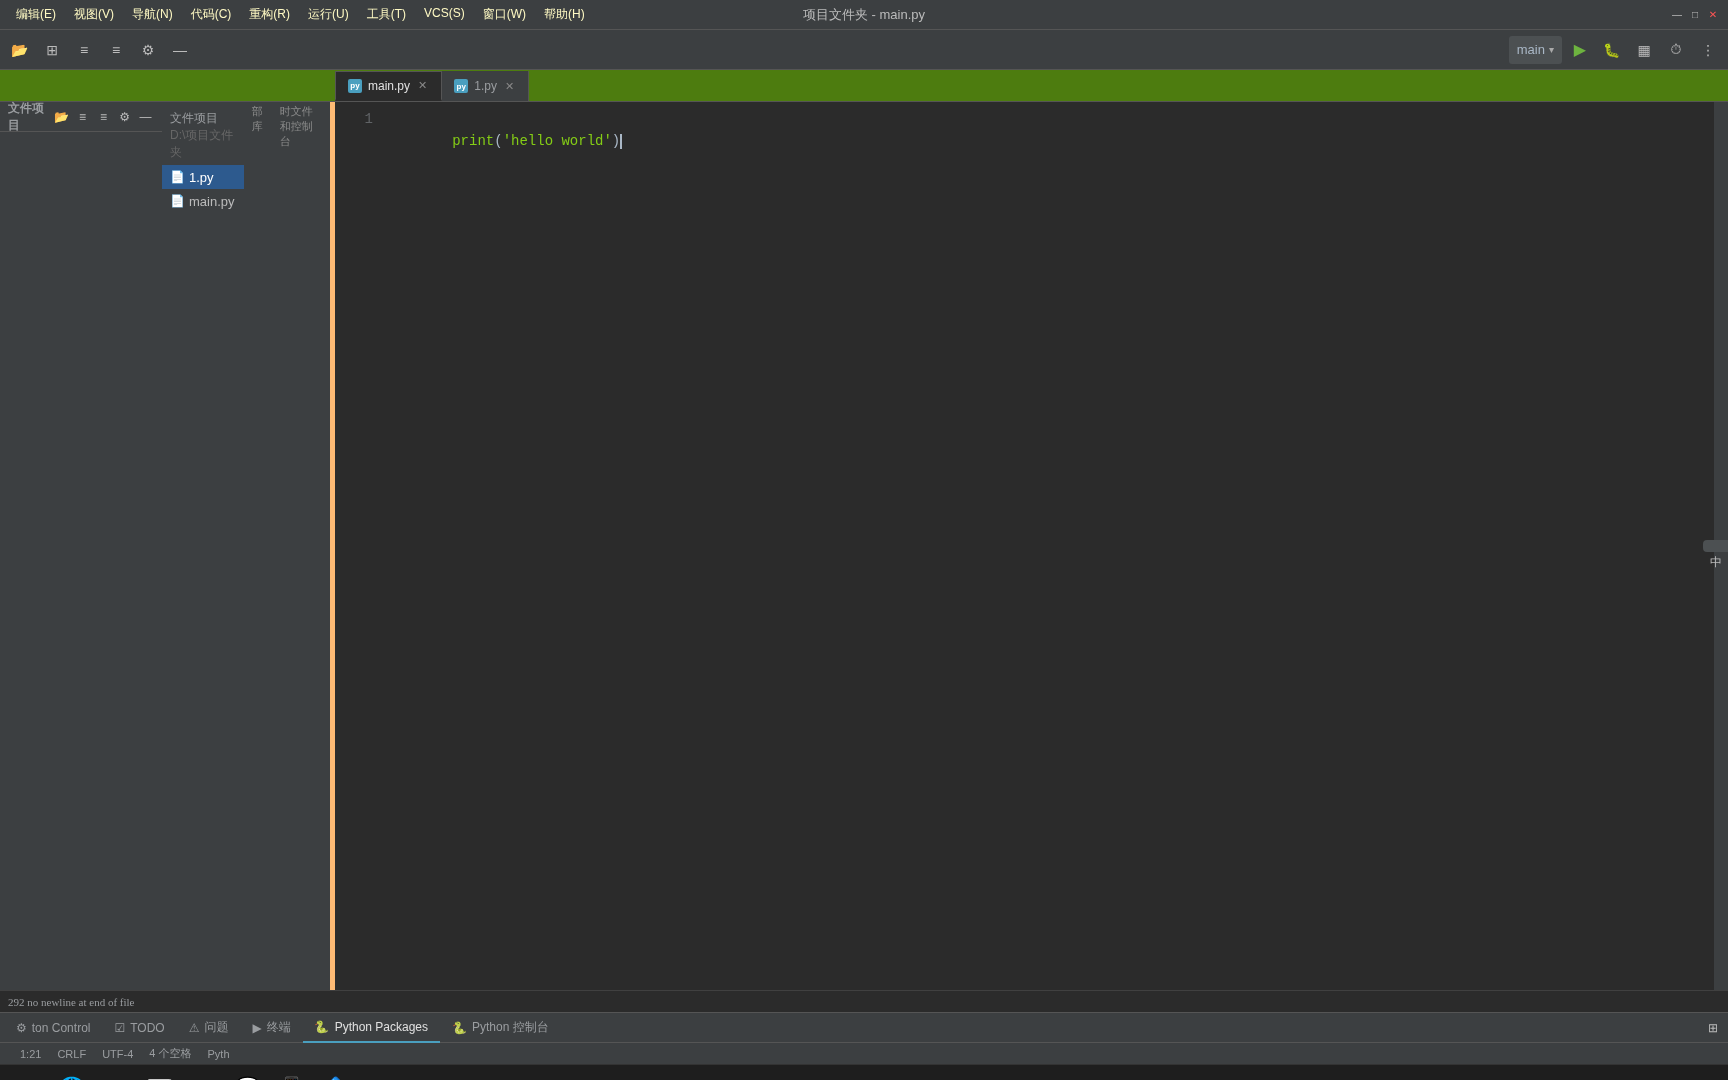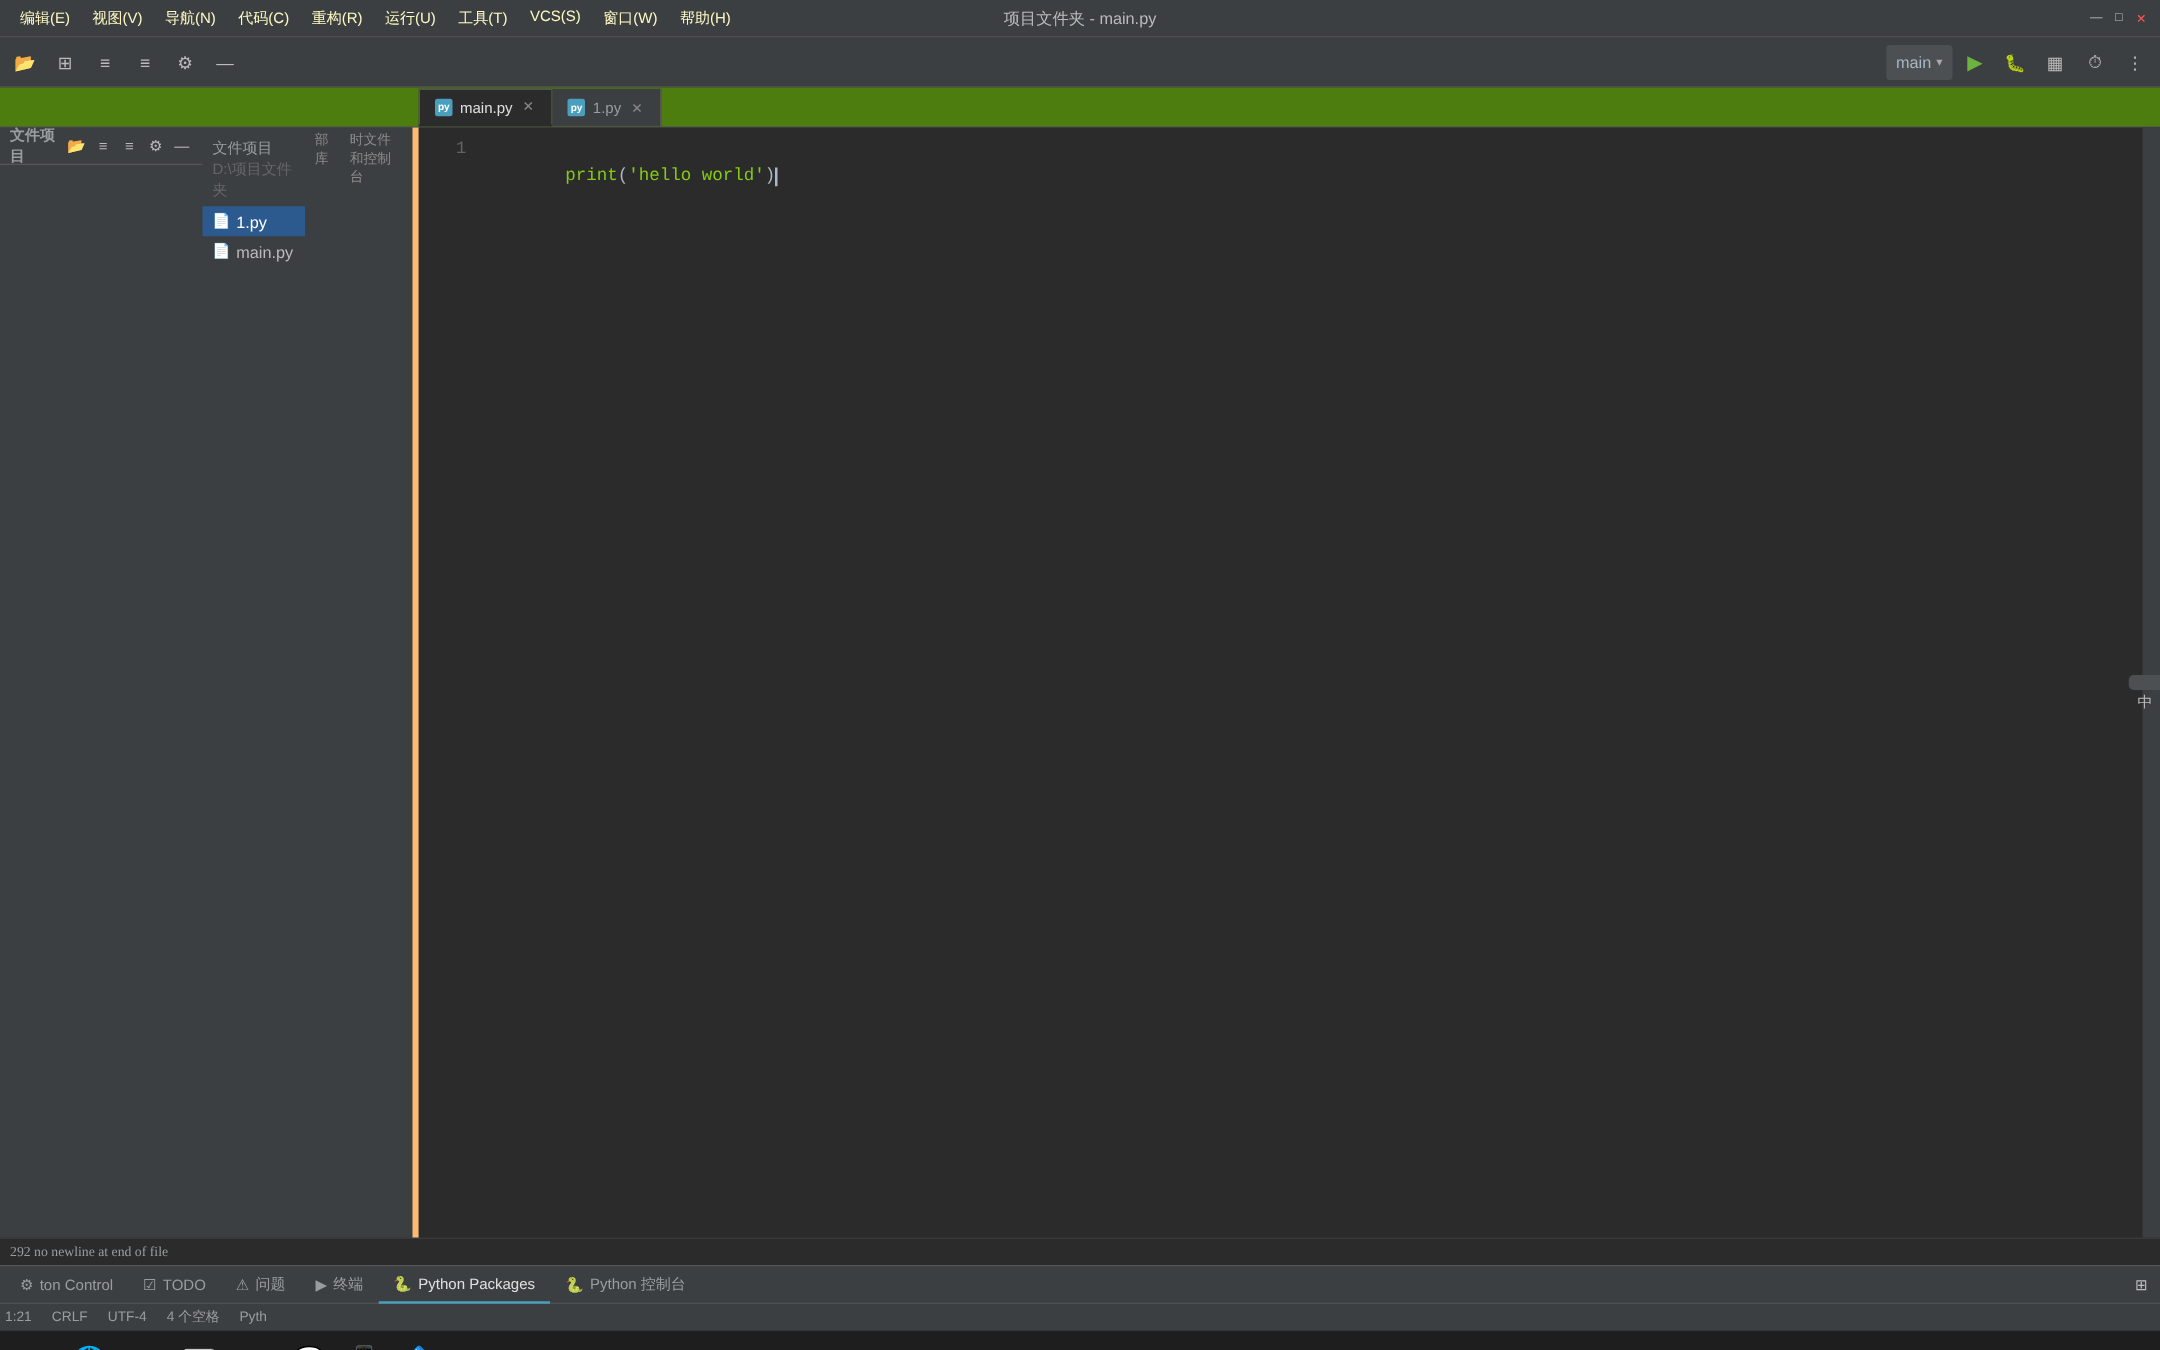--- a/index.html
+++ b/index.html
@@ -300,21 +300,21 @@
     }
     .bottom-tab.active { color: #e0e0e0; border-bottom: 2px solid #4a9fbf; }
     .bottom-tab-icon { font-size: 12px; }
 
     
     .status-bar {
       height: 22px;
       background: #3c3f41;
       display: flex;
       align-items: center;
-      padding: 0 4px;
+      padding: 0 20px;
       font-size: 11px;
       color: #9a9da0;
       border-top: 1px solid #555;
       gap: 16px;
     }
 
     
     .taskbar {
       height: 48px;
       background: #1e1e1e;

